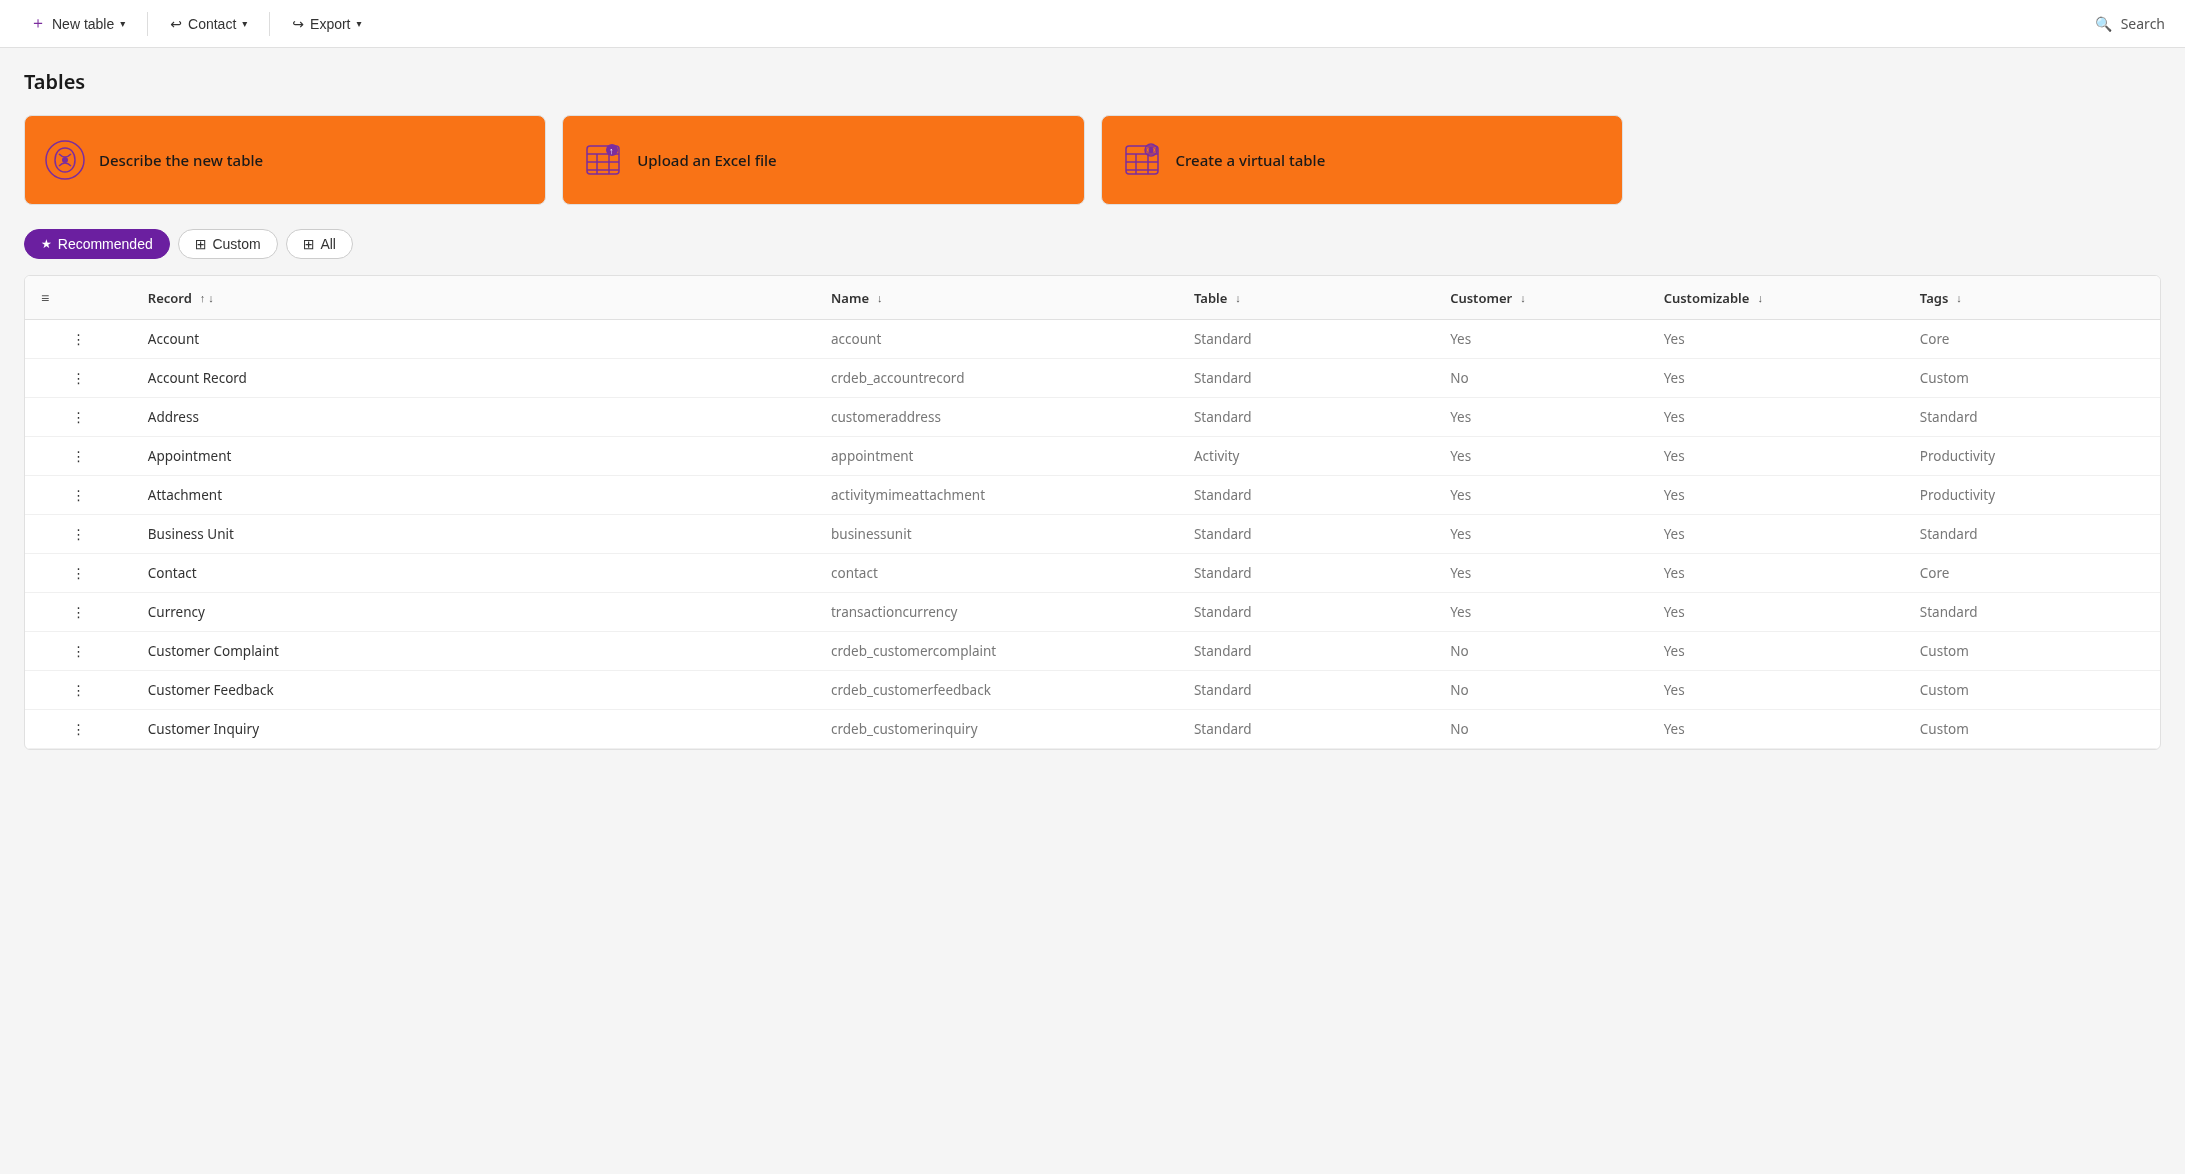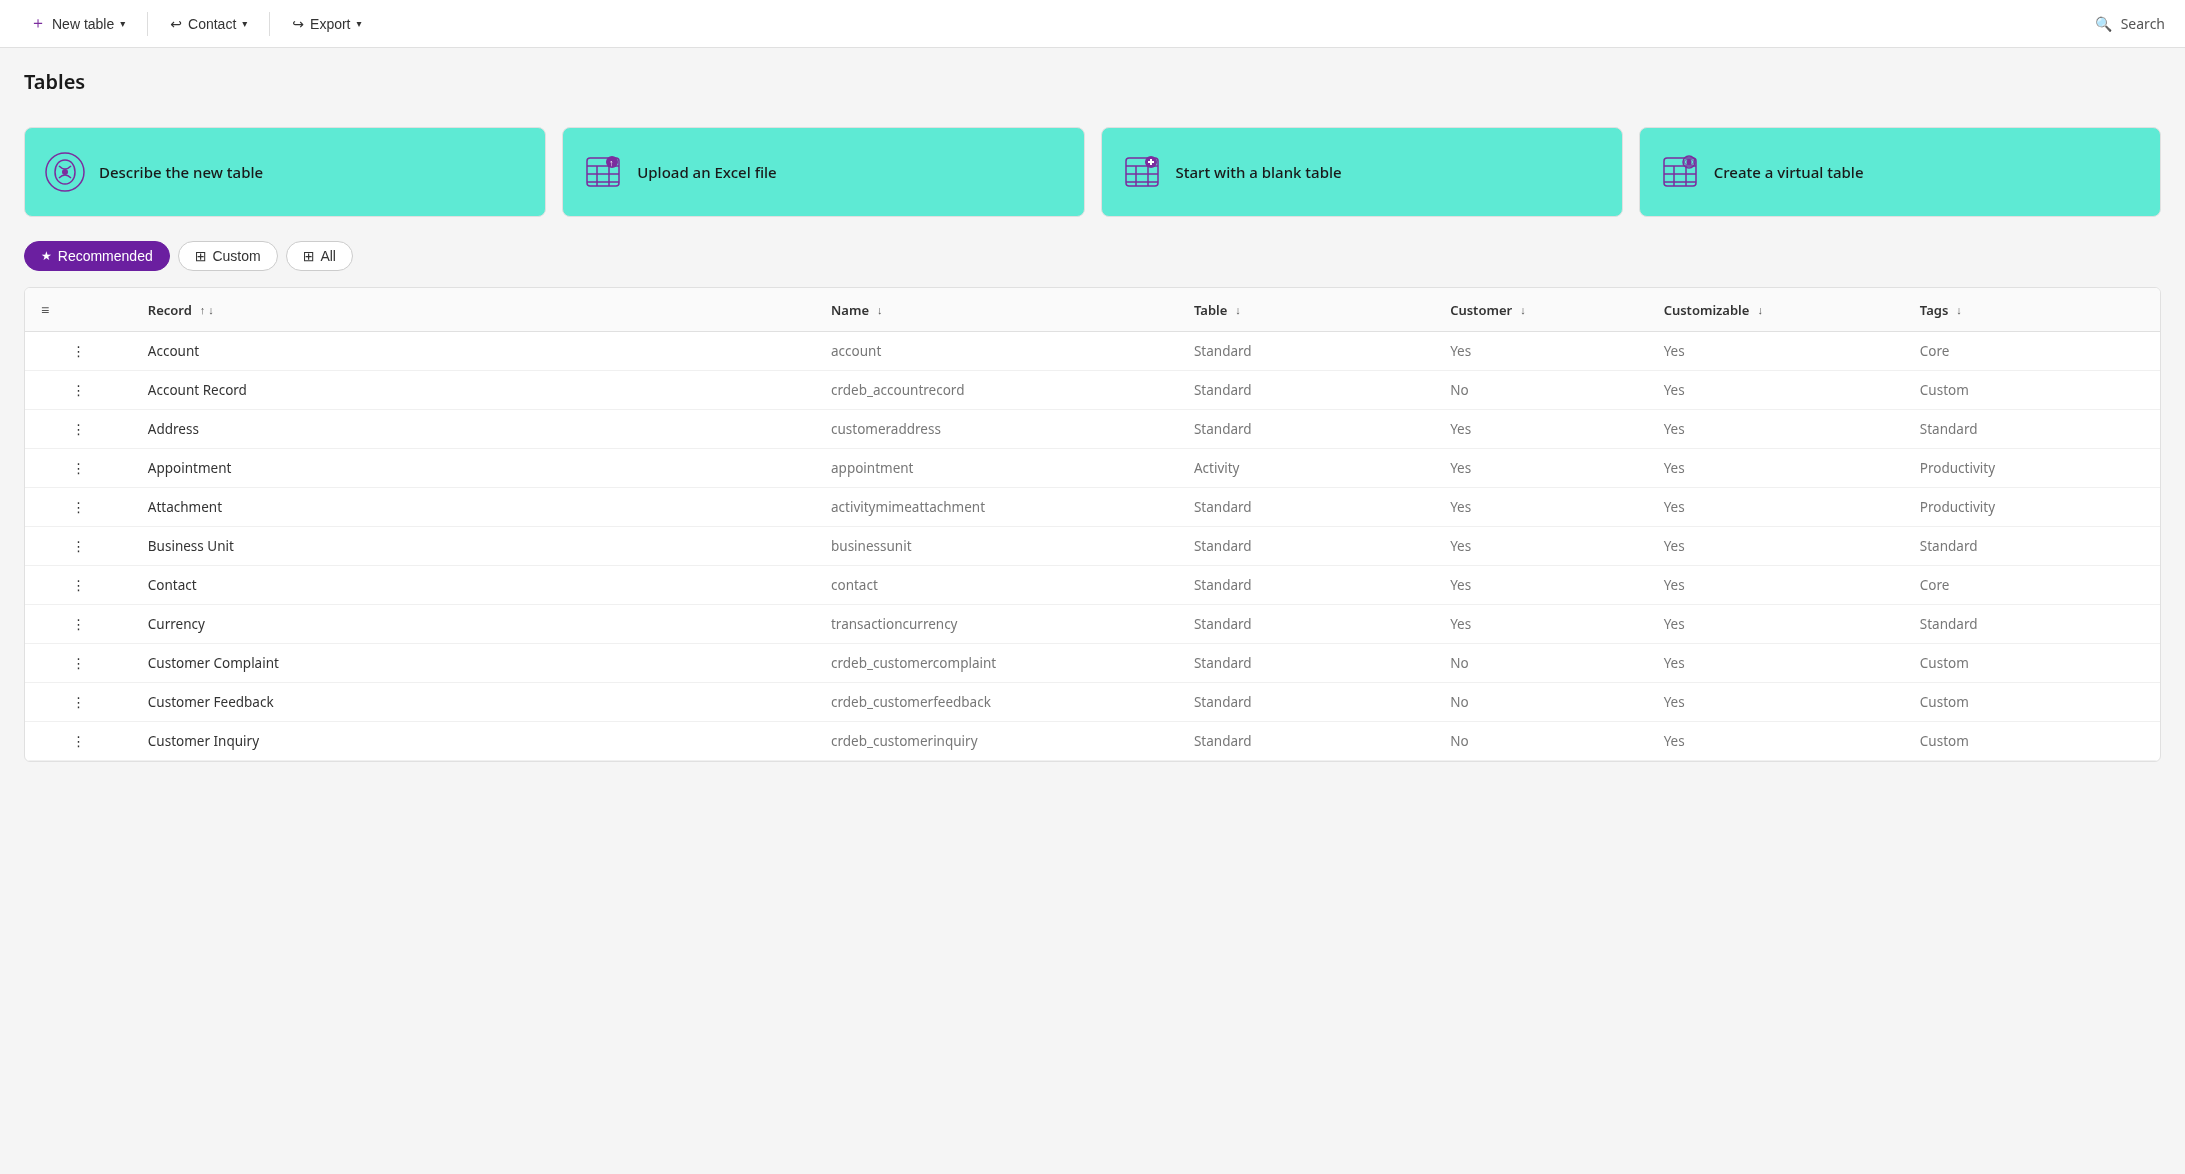--- a/index.html
+++ b/index.html
@@ -53,33 +53,33 @@
     }
     .search-box span { font-size: 14px; color: #555; }
 
     
     .main {
       padding: 20px 24px;
     }
     .page-title {
       font-size: 20px;
       font-weight: 600;
-      margin-bottom: 32px;
+      margin-bottom: 20px;
       color: #1a1a1a;
     }
 
     
     .action-cards {
       display: grid;
       grid-template-columns: repeat(4, 1fr);
       gap: 16px;
       margin-bottom: 24px;
     }
     .action-card {
-      background: #5eead4;
+      background: #f97316;
       border: 1px solid #e0e0e0;
       border-radius: 8px;
       padding: 24px 20px;
       display: flex;
       align-items: center;
       gap: 14px;
       cursor: pointer;
       transition: box-shadow 0.15s;
     }
     .action-card-icon {
@@ -236,36 +236,20 @@
           <line x1="26" y1="14" x2="26" y2="34" stroke="#7b2d9e" stroke-width="1.5"></line>
           <line x1="4" y1="22" x2="36" y2="22" stroke="#7b2d9e" stroke-width="1.5"></line>
           <line x1="4" y1="30" x2="36" y2="30" stroke="#7b2d9e" stroke-width="1.5"></line>
           <circle cx="29" cy="10" r="6" fill="#7b2d9e"></circle>
           <text x="26" y="14" font-size="9" fill="white" font-weight="bold">↑</text>
         </svg>
       </div>
       <span class="action-card-label">Upload an Excel file</span>
     </div>
 
-    <div class="action-card">
-      <div class="action-card-icon">
-        <svg viewBox="0 0 40 40" width="40" height="40">
-          <rect x="4" y="6" width="32" height="28" rx="3" fill="none" stroke="#7b2d9e" stroke-width="1.5"></rect>
-          <line x1="4" y1="14" x2="36" y2="14" stroke="#7b2d9e" stroke-width="1.5"></line>
-          <line x1="14" y1="14" x2="14" y2="34" stroke="#7b2d9e" stroke-width="1.5"></line>
-          <line x1="26" y1="14" x2="26" y2="34" stroke="#7b2d9e" stroke-width="1.5"></line>
-          <line x1="4" y1="22" x2="36" y2="22" stroke="#7b2d9e" stroke-width="1.5"></line>
-          <line x1="4" y1="30" x2="36" y2="30" stroke="#7b2d9e" stroke-width="1.5"></line>
-          <circle cx="29" cy="10" r="6" fill="#7b2d9e"></circle>
-          <line x1="26" y1="10" x2="32" y2="10" stroke="white" stroke-width="2"></line>
-          <line x1="29" y1="7" x2="29" y2="13" stroke="white" stroke-width="2"></line>
-        </svg>
-      </div>
-      <span class="action-card-label">Start with a blank table</span>
-    </div>
 
     <div class="action-card">
       <div class="action-card-icon">
         <svg viewBox="0 0 40 40" width="40" height="40">
           <rect x="4" y="6" width="32" height="28" rx="3" fill="none" stroke="#7b2d9e" stroke-width="1.5"></rect>
           <line x1="4" y1="14" x2="36" y2="14" stroke="#7b2d9e" stroke-width="1.5"></line>
           <line x1="14" y1="14" x2="14" y2="34" stroke="#7b2d9e" stroke-width="1.5"></line>
           <line x1="26" y1="14" x2="26" y2="34" stroke="#7b2d9e" stroke-width="1.5"></line>
           <line x1="4" y1="22" x2="36" y2="22" stroke="#7b2d9e" stroke-width="1.5"></line>
           <line x1="4" y1="30" x2="36" y2="30" stroke="#7b2d9e" stroke-width="1.5"></line>

